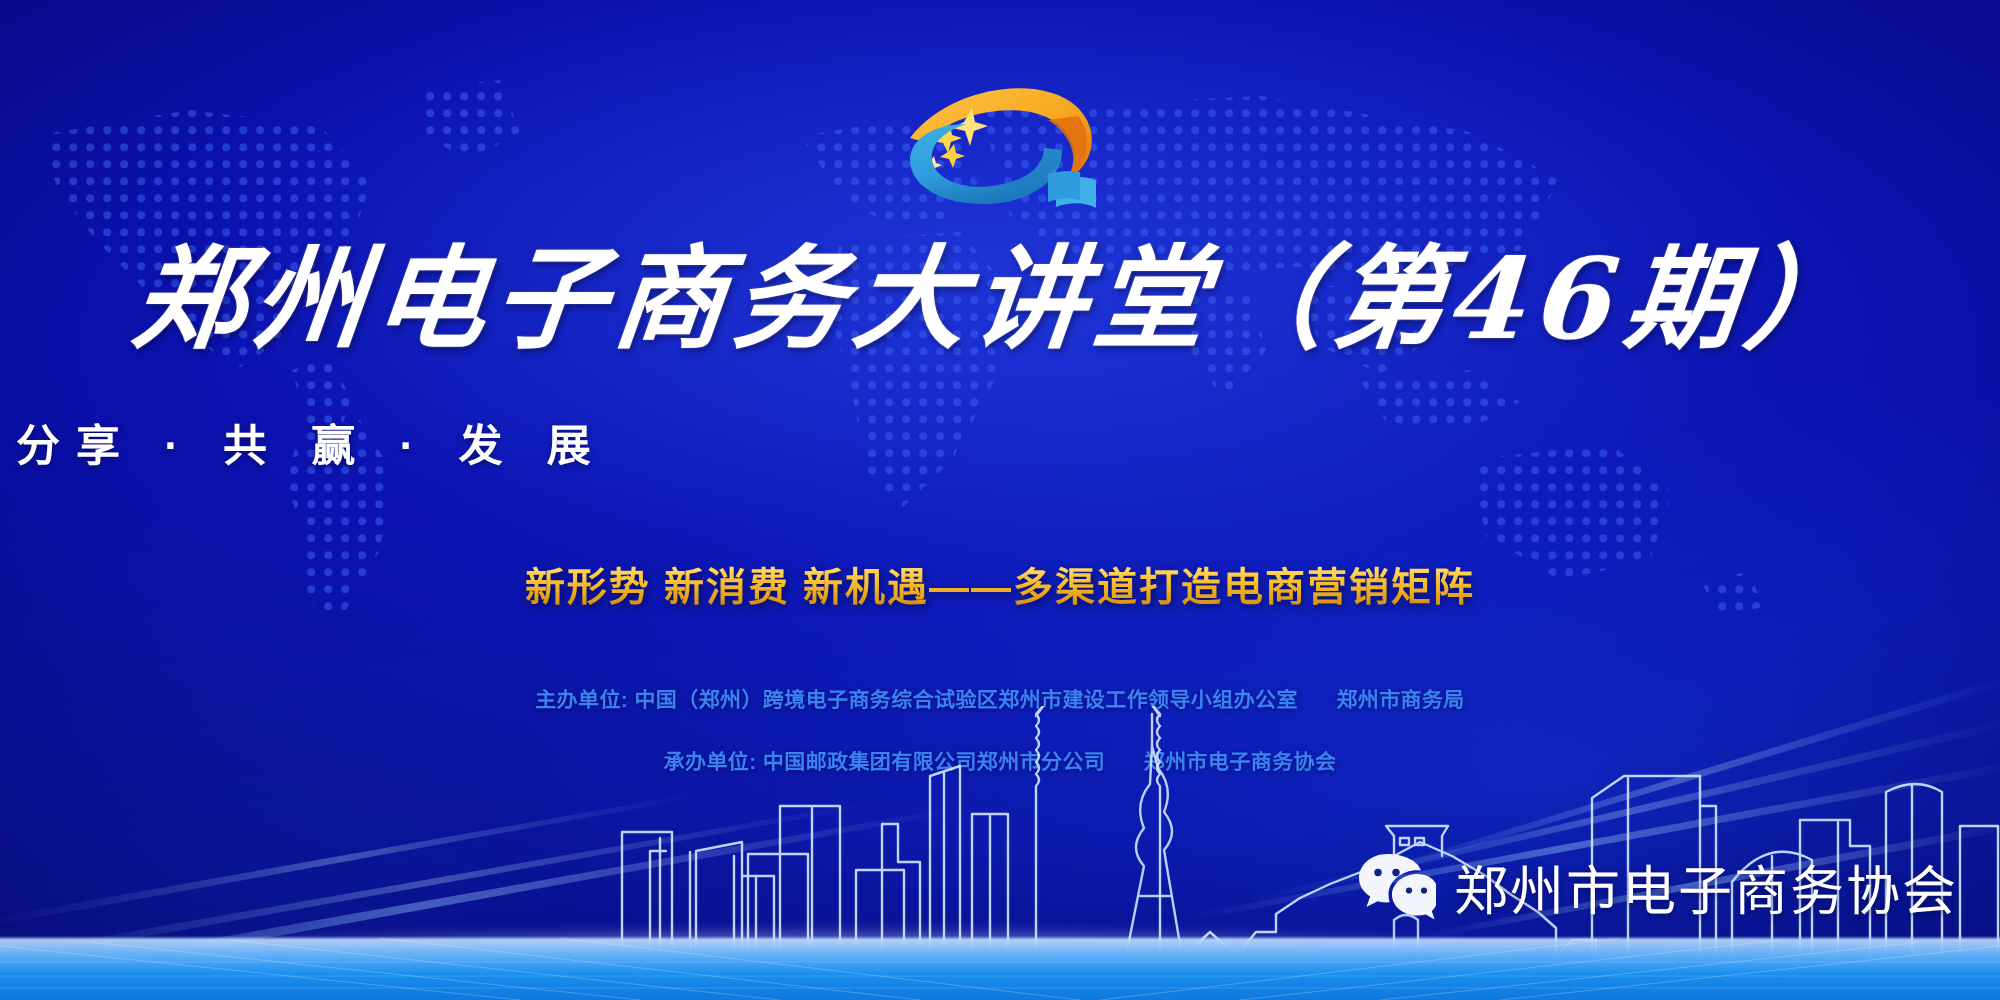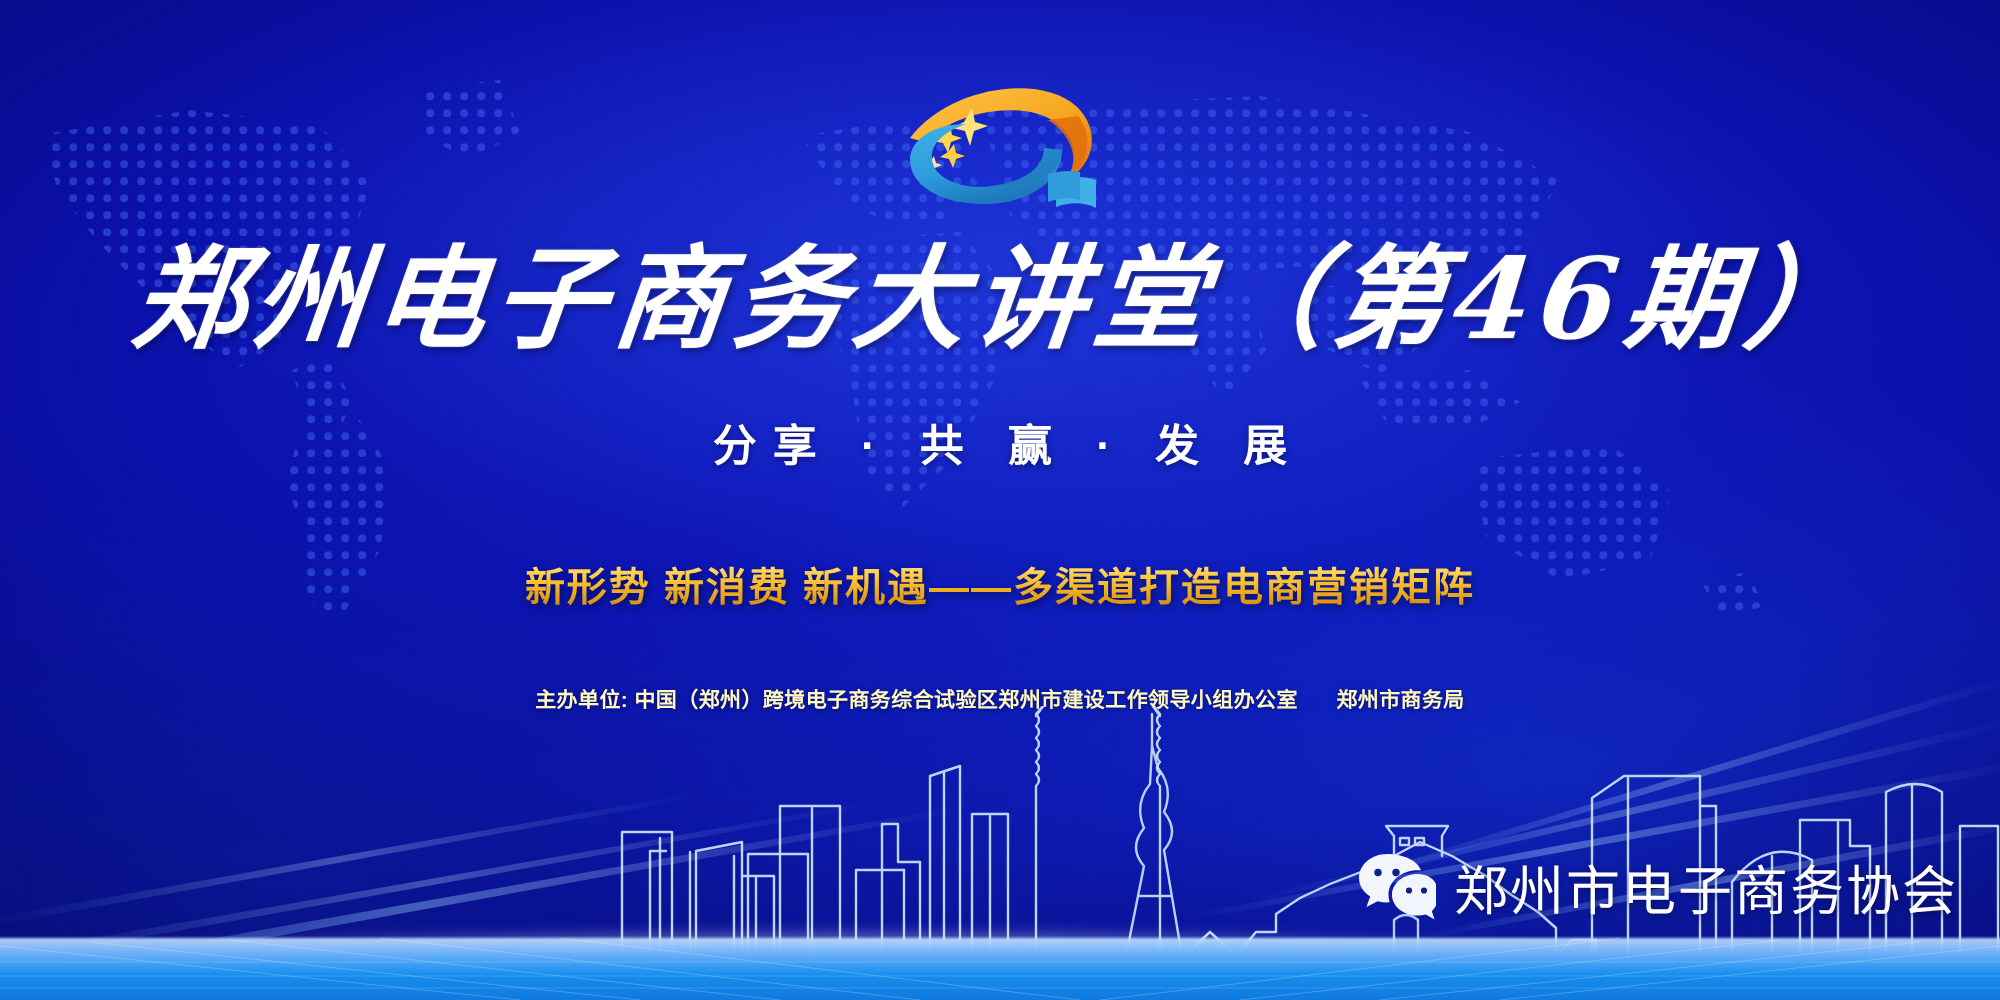--- a/index.html
+++ b/index.html
@@ -70,21 +70,20 @@
     letter-spacing:8px;
     white-space:nowrap;
     text-shadow:0 0 2px rgba(255,255,255,.35), 2px 3px 7px rgba(0,0,20,.45);
     transform:skewX(-6deg);
   }
 
   
   .subtitle{
     position:absolute;
     left:0;right:0;top:410px;
-    text-align:center;
     color:#ffffff;
     font-size:44px;
     font-weight:700;
     letter-spacing:16px;
     text-indent:16px;
     white-space:nowrap;
     text-shadow:0 2px 6px rgba(0,0,30,.45);
   }
 
   
@@ -104,21 +103,21 @@
     color:transparent;
     -webkit-text-fill-color:transparent;
     filter:drop-shadow(2px 3px 4px rgba(0,0,40,.60));
   }
 
   
   .org{
     position:absolute;
     left:0;right:0;
     text-align:center;
-    color:#fef9c3;
+    color:#3b82f6;
     font-size:21px;
     font-weight:700;
     letter-spacing:.4px;
     white-space:nowrap;
     text-shadow:0 1px 4px rgba(0,0,40,.55);
   }
   .org-1{top:683px;}
   .org-2{top:745px;}
   .org .spacer{display:inline-block;width:26px;}
 
@@ -290,20 +289,26 @@
 
   <div class="headline">新形势 新消费 新机遇——多渠道打造电商营销矩阵</div>
 
   <div class="org org-1">
     <span>主办单位:</span>
     <span>中国（郑州）跨境电子商务综合试验区郑州市建设工作领导小组办公室</span>
     <span class="spacer"></span>
     <span>郑州市商务局</span>
   </div>
 
+  <div class="org org-2">
+    <span>承办单位:</span>
+    <span>中国邮政集团有限公司郑州市分公司</span>
+    <span class="spacer"></span>
+    <span>郑州市电子商务协会</span>
+  </div>
 
   <div class="skyline">
     <svg viewBox="0 0 2000 260" preserveAspectRatio="none" xmlns="http://www.w3.org/2000/svg">
       <g fill="none" stroke="#cfe4ff" stroke-width="2.4" stroke-linejoin="round" stroke-linecap="round" opacity=".92">
 
         <path d="M622 250 L622 126 L672 126 L672 250"></path>
         <path d="M650 250 L650 145 L666 145"></path>
         <path d="M660 250 L660 132"></path>
         <path d="M696 250 L696 145 L742 136 L742 170 L774 170 L774 250"></path>
         <path d="M742 170 L742 250"></path>

